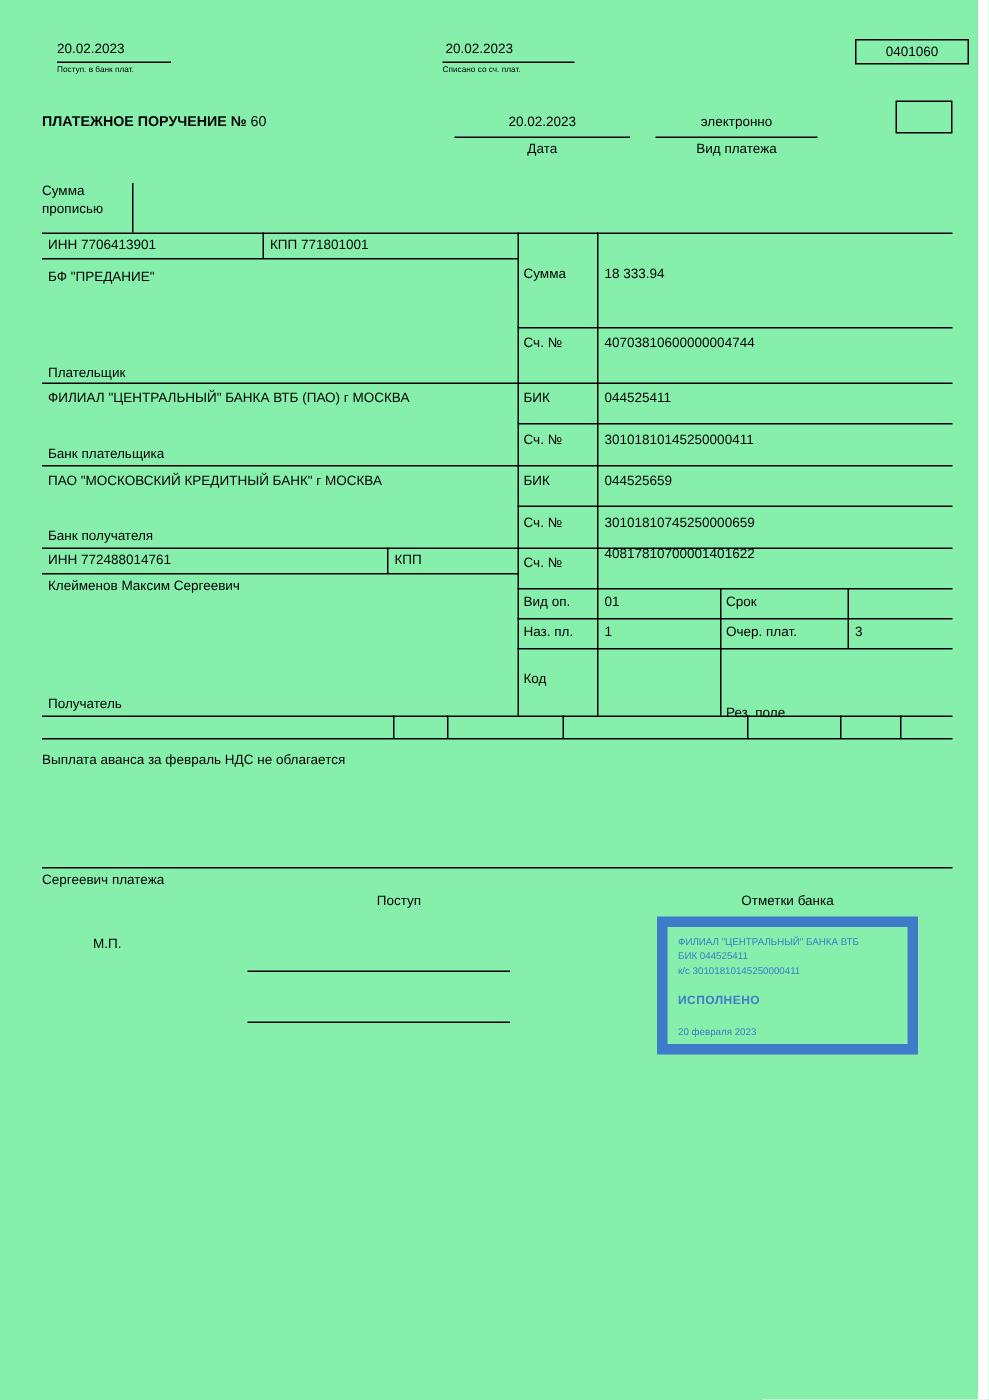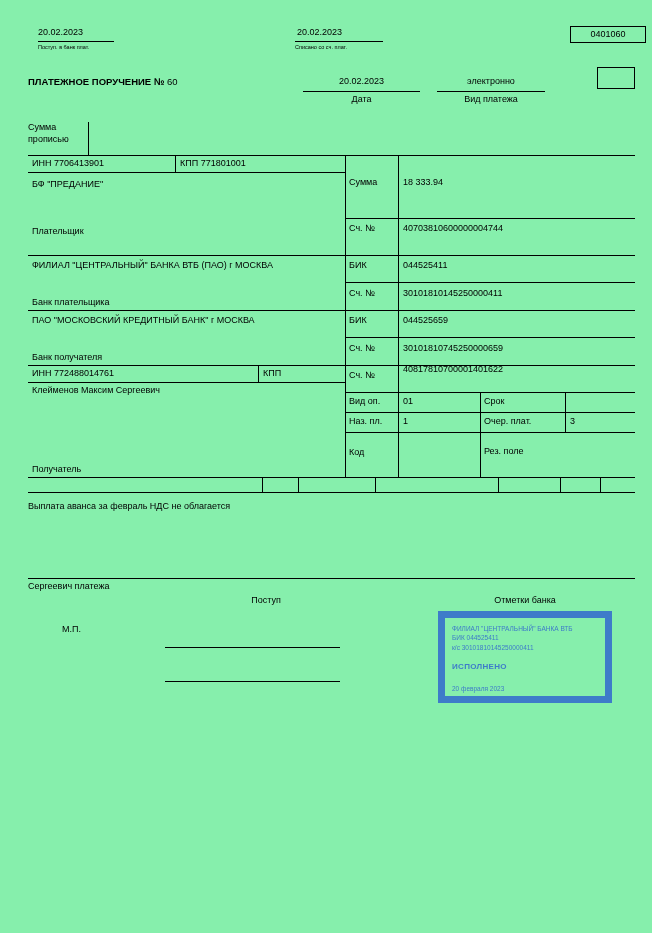--- a/index.html
+++ b/index.html
@@ -78,21 +78,21 @@
   <div class="vl" style="left:262px;top:477px;height:15px"></div>
   <div class="vl" style="left:298px;top:477px;height:15px"></div>
   <div class="vl" style="left:375px;top:477px;height:15px"></div>
   <div class="vl" style="left:498px;top:477px;height:15px"></div>
   <div class="vl" style="left:560px;top:477px;height:15px"></div>
   <div class="vl" style="left:600px;top:477px;height:15px"></div>
 
   <div class="txt" style="left:32px;top:158px">ИНН 7706413901</div>
   <div class="txt" style="left:180px;top:158px">КПП 771801001</div>
   <div class="txt" style="left:32px;top:179px">БФ "ПРЕДАНИЕ"</div>
-  <div class="txt" style="left:32px;top:226px">Плательщик</div>
+  <div class="txt" style="left:32px;top:243px">Плательщик</div>
 
   <div class="txt" style="left:32px;top:260px">ФИЛИАЛ "ЦЕНТРАЛЬНЫЙ" БАНКА ВТБ (ПАО) г МОСКВА</div>
   <div class="txt" style="left:32px;top:297px">Банк плательщика</div>
 
   <div class="txt" style="left:32px;top:315px">ПАО "МОСКОВСКИЙ КРЕДИТНЫЙ БАНК" г МОСКВА</div>
   <div class="txt" style="left:32px;top:352px">Банк получателя</div>
 
   <div class="txt" style="left:32px;top:368px">ИНН 772488014761</div>
   <div class="txt" style="left:263px;top:368px">КПП</div>
   <div class="txt" style="left:32px;top:385px">Клейменов Максим Сергеевич</div>
@@ -120,21 +120,21 @@
   <div class="txt" style="left:349px;top:396px">Вид оп.</div>
   <div class="txt" style="left:403px;top:396px">01</div>
   <div class="txt" style="left:484px;top:396px">Срок</div>
 
   <div class="txt" style="left:349px;top:416px">Наз. пл.</div>
   <div class="txt" style="left:403px;top:416px">1</div>
   <div class="txt" style="left:484px;top:416px">Очер. плат.</div>
   <div class="txt" style="left:570px;top:416px">3</div>
 
   <div class="txt" style="left:349px;top:447px">Код</div>
-  <div class="txt" style="left:484px;top:446px">Рез. поле</div>
+  <div class="txt" style="left:484px;top:470px">Рез. поле</div>
 
   <div class="txt" style="left:28px;top:501px">Выплата аванса за февраль НДС не облагается</div>
   <div class="hl" style="left:28px;top:578px;width:607px"></div>
   <div class="txt" style="left:28px;top:581px">Сергеевич платежа</div>
 
   <div class="txt ctr" style="left:201px;top:595px;width:130px">Поступ</div>
   <div class="txt ctr" style="left:440px;top:595px;width:170px">Отметки банка</div>
 
   <div class="txt" style="left:62px;top:624px">М.П.</div>
   <div class="hl" style="left:165px;top:647px;width:175px"></div>

